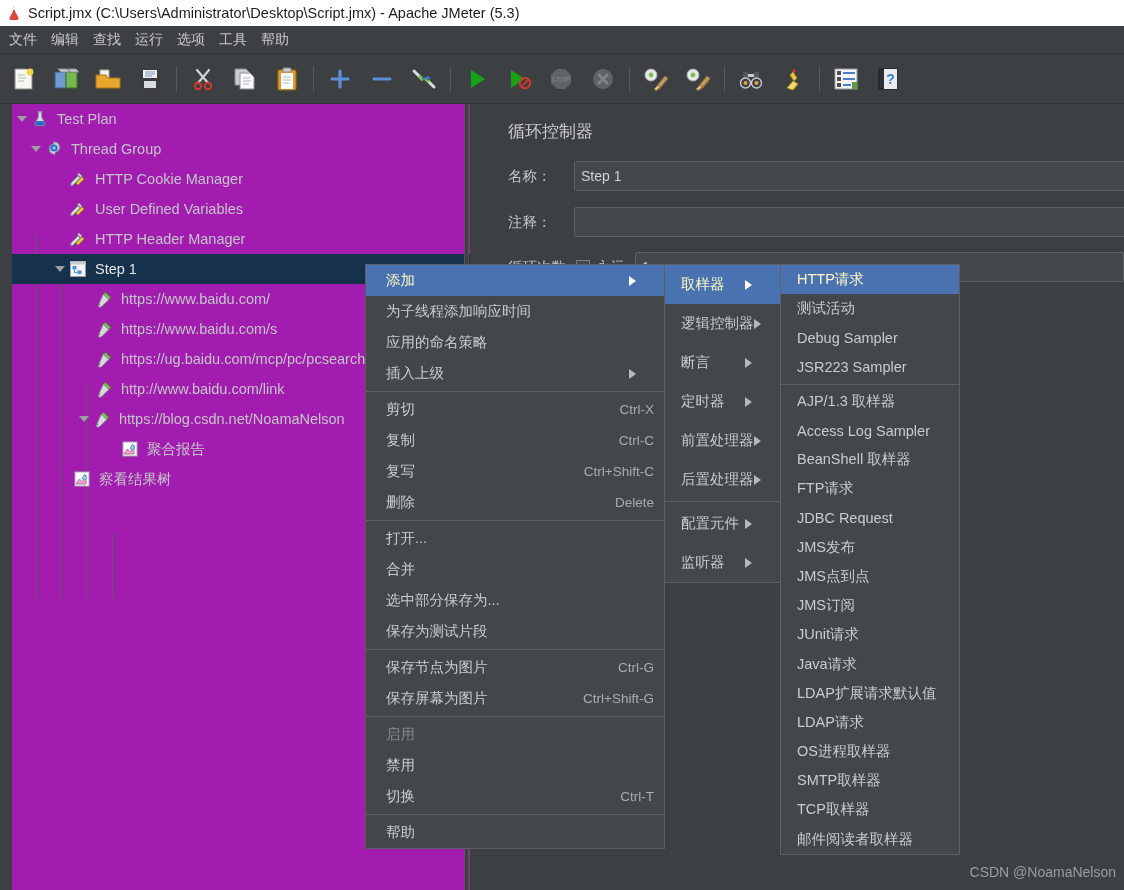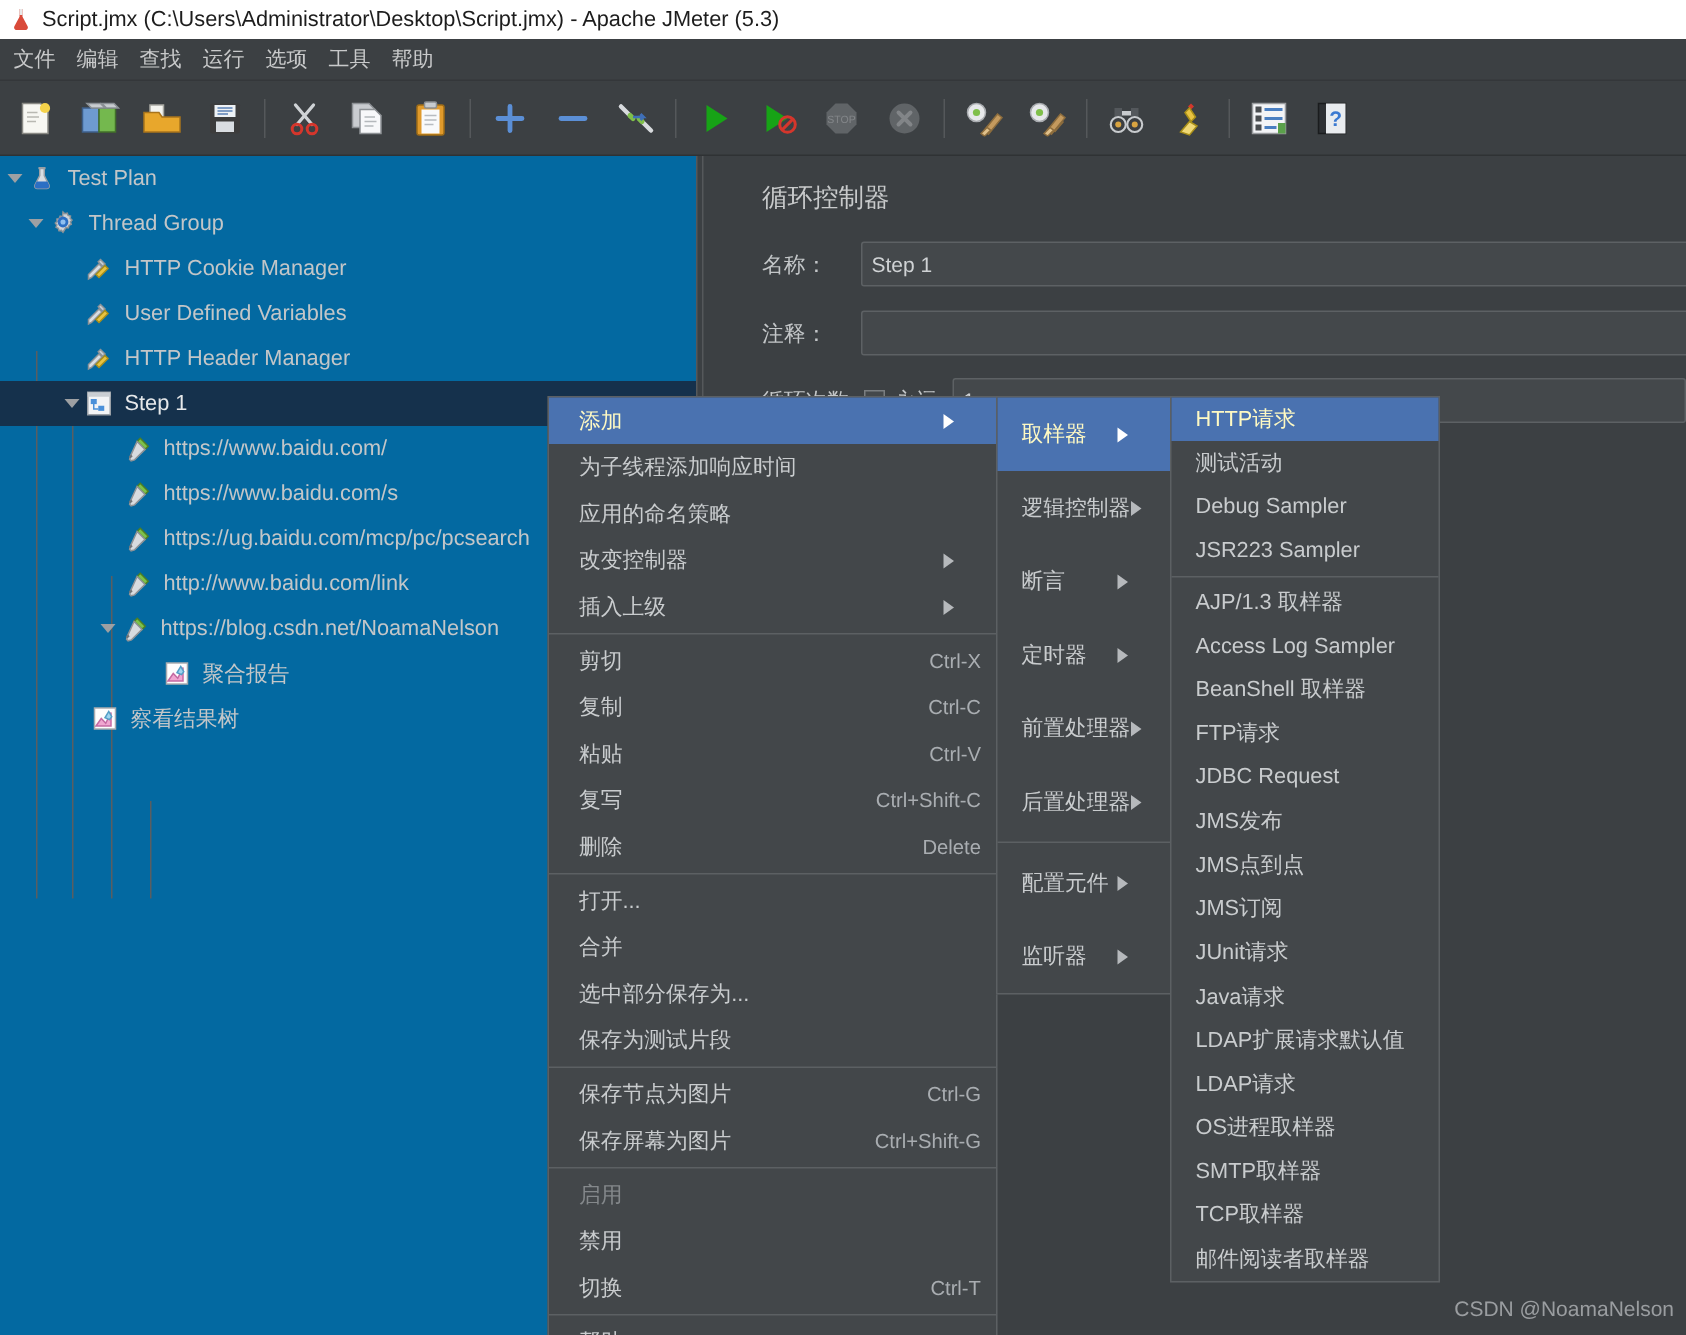--- a/index.html
+++ b/index.html
@@ -59,22 +59,22 @@
     cursor: default; flex: 0 0 auto;
   }
   .tbtn svg { display: block; }
   .tsep {
     width: 1px; height: 26px; background: #55585b; margin: 0 5px; flex: 0 0 auto;
   }
   .disabled { opacity: .45; }
 
   
   #tree {
-    position: absolute; left: 0; top: 104px; width: 464px; height: 786px;
-    background: #0369a1;
+    position: absolute; left: 12px; top: 104px; width: 464px; height: 786px;
+    background: #a21caf;
     overflow: hidden;
   }
   .trow {
     position: relative; height: 30px;
     display: flex; align-items: center;
     white-space: nowrap; cursor: default;
   }
   .trow.sel { background: #15314c; }
   .trow .tlabel {
     font-size: 14.5px; color: #c3c6c8; padding-left: 7px;
@@ -150,21 +150,21 @@
     border-bottom: 5px solid transparent;
     border-left: 7px solid #b6b9bc;
   }
   .pitem.hl .arrow { border-left-color: #ffffff; }
   .psep { height: 1px; background: #5c6063; margin: 2px 0; }
 
   #menu-context { left: 365px; top: 264px; width: 300px; }
   #menu-add     { left: 664px; top: 264px; width: 117px; }
   #menu-sampler { left: 780px; top: 264px; width: 180px; }
   #menu-add .pitem, #menu-sampler .pitem { padding-left: 16px; }
-  #menu-add .pitem { height: 49px; }
+  #menu-add .pitem { height: 39px; }
   #menu-sampler .pitem { height: 29.2px; }
 
   
   #watermark {
     position: absolute; right: 8px; bottom: 10px;
     font-size: 14px; color: #9a9da0; white-space: nowrap;
   }
 </style>
 </head>
 <body>
@@ -568,39 +568,31 @@
       <span>添加</span>
       <span class="arrow"></span>
     </div>
     <div class="pitem">
       <span>为子线程添加响应时间</span>
     </div>
     <div class="pitem">
       <span>应用的命名策略</span>
     </div>
     <div class="pitem">
-      <span>改变控制器</span>
-      <span class="arrow"></span>
-    </div>
-    <div class="pitem">
       <span>插入上级</span>
       <span class="arrow"></span>
     </div>
     <div class="psep"></div>
     <div class="pitem">
       <span>剪切</span>
       <span class="acc">Ctrl-X</span>
     </div>
     <div class="pitem">
       <span>复制</span>
       <span class="acc">Ctrl-C</span>
-    </div>
-    <div class="pitem">
-      <span>粘贴</span>
-      <span class="acc">Ctrl-V</span>
     </div>
     <div class="pitem">
       <span>复写</span>
       <span class="acc">Ctrl+Shift-C</span>
     </div>
     <div class="pitem">
       <span>删除</span>
       <span class="acc">Delete</span>
     </div>
     <div class="psep"></div>

